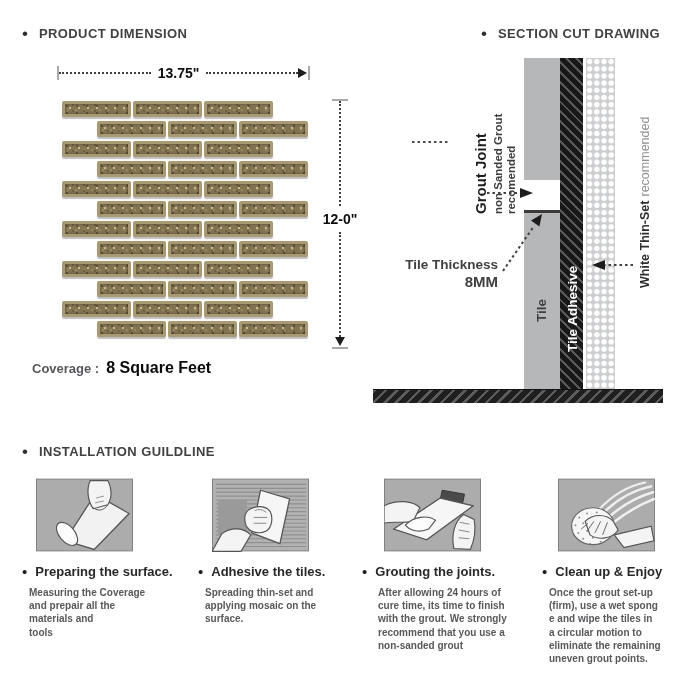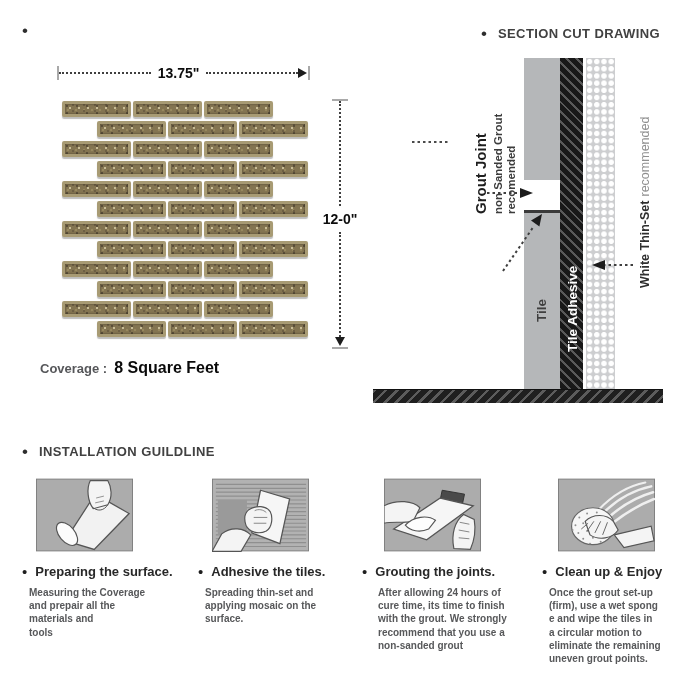--- a/index.html
+++ b/index.html
@@ -33,21 +33,21 @@
     background-color:#837451;
     background-image:
       radial-gradient(circle at 2px 2px,#5c503a 1.1px,transparent 1.5px),
       radial-gradient(circle at 5px 4px,#c9bd97 1px,transparent 1.4px),
       radial-gradient(circle at 8px 1px,#6d5f44 1px,transparent 1.3px),
       radial-gradient(circle at 3px 6px,#97885f 1.2px,transparent 1.6px);
     background-size:10px 7px,9px 8px,11px 6px,8px 9px;
     box-shadow:0 2px 1px rgba(110,110,110,.45), inset 0 0 2px rgba(0,0,0,.5);}
 
   
-  .coverage{position:absolute;left:40px;top:359px;display:flex;align-items:baseline;}
+  .coverage{position:absolute;left:32px;top:359px;display:flex;align-items:baseline;}
   .coverage .clabel{font-size:13px;font-weight:bold;color:#56575a;}
   .coverage .cvalue{font-size:16px;font-weight:bold;color:#0a0a0a;margin-left:7px;}
 
   
   .band{position:absolute;top:58px;height:332px;}
   .band-tile{left:524px;width:36px;background:#b5b7b9;}
   .band-adhesive{left:560px;width:23px;background:repeating-linear-gradient(45deg,#595959 0 2px,#181818 2px 7px);}
   .band-thinset{left:586px;width:29px;background-color:#cdced0;
     background-image:radial-gradient(circle,#ffffff 2.5px,rgba(255,255,255,0) 2.9px);
     background-size:7.2px 7.2px;}
@@ -80,20 +80,21 @@
   .caption .ttxt{font-size:13px;font-weight:bold;white-space:nowrap;}
   .desc{margin-top:7px;margin-left:7px;font-size:10px;font-weight:bold;color:#57585a;line-height:1.32;white-space:pre-line;}
 </style>
 </head>
 <body>
 
 <div id="canvas">
 
   <div class="sec-head" style="left:22px;top:26px;">
     <span class="bullet">•</span>
+    <span class="htxt">PRODUCT DIMENSION</span>
   </div>
 
   <div class="dim-h">
     <div class="tick"></div>
     <div class="seg"></div>
     <div class="dlabel">13.75"</div>
     <div class="seg"></div>
     <div class="arrow-right"></div>
     <div class="tick"></div>
   </div>
@@ -189,20 +190,24 @@
 
   <div class="vlabel lbl-grout">Grout Joint</div>
   <div class="vlabel lbl-grout-n1">non Sanded Grout</div>
   <div class="vlabel lbl-grout-n2">recomended</div>
   <div class="vlabel lbl-tile">Tile</div>
   <div class="vlabel lbl-adhesive">Tile Adhesive</div>
   <div class="vlabel lbl-thinset">
     <span class="tbold">White Thin-Set</span><span class="treg">recommended</span>
   </div>
 
+  <div class="thickness">
+    <div class="t1">Tile Thickness</div>
+    <div class="t2">8MM</div>
+  </div>
 
   <svg id="arrow-overlay" viewBox="0 0 330 370">
     <line x1="42" y1="92" x2="80" y2="92" stroke="#4a4a4a" stroke-width="2" stroke-dasharray="2.5 3"></line>
     <line x1="117" y1="143" x2="150" y2="143" stroke="#3f3f3f" stroke-width="2" stroke-dasharray="2.5 3"></line>
     <polygon points="163,143 150,138 150,148" fill="#1c1c1c"></polygon>
     <line x1="133" y1="221" x2="164" y2="176" stroke="#3f3f3f" stroke-width="2" stroke-dasharray="2.5 3"></line>
     <polygon points="172,164 169.4,176.6 161,170.4" fill="#1c1c1c"></polygon>
     <line x1="263" y1="215" x2="234" y2="215" stroke="#3f3f3f" stroke-width="2" stroke-dasharray="2.5 3"></line>
     <polygon points="222,215 235,210 235,220" fill="#1c1c1c"></polygon>
   </svg>

